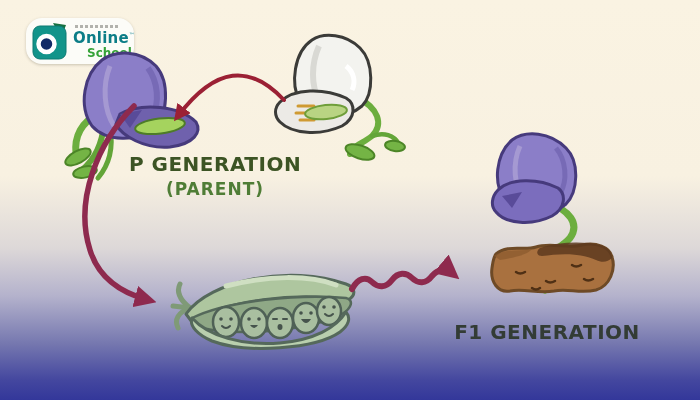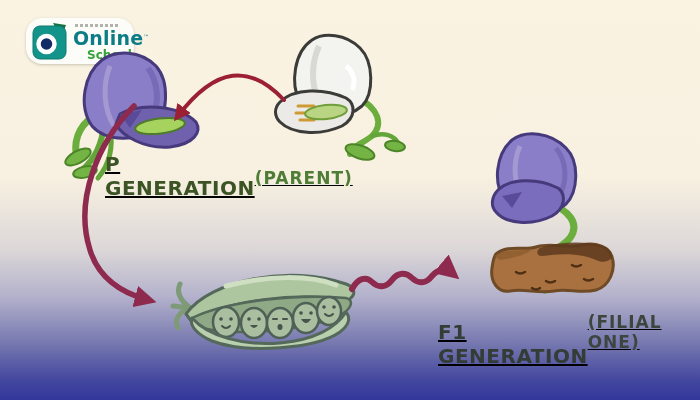--- a/index.html
+++ b/index.html
@@ -18,25 +18,25 @@
   .abs{position:absolute;}
   
   .logo-badge{
     left:26px;top:18px;width:108px;height:46px;border-radius:16px;
     background:#fcfcf8;box-shadow:0 1px 3px rgba(60,50,30,.25);
     display:flex;align-items:center;padding:0 6px;box-sizing:border-box;gap:5px;
   }
   .logo-text{display:flex;flex-direction:column;line-height:1;margin-top:2px;}
   .logo-tagline{height:3px;width:44px;margin:0 0 2px 2px;opacity:.55;
     background:repeating-linear-gradient(90deg,#76766f 0 3px,transparent 3px 5px);}
-  .logo-line1{font-size:19px;font-weight:bold;color:var(--logo-text-teal,#0c7d87);letter-spacing:.2px;}
+  .logo-line1{font-size:15px;font-weight:bold;color:var(--logo-text-teal,#0c7d87);letter-spacing:.2px;}
   .logo-tm{font-size:6px;vertical-align:super;color:var(--logo-text-teal,#0c7d87);}
   .logo-line2{font-size:12px;font-weight:bold;color:var(--logo-text-green,#36a339);margin-left:14px;margin-top:1px;}
   
-  .gen-label{display:flex;align-items:center;text-align:left;text-decoration:underline;}
+  .gen-label{display:flex;flex-direction:column;align-items:center;text-align:right;}
   .p-label{left:105px;top:152px;width:220px;}
   .f1-label{left:438px;top:293px;width:218px;}
   .gen-title{font-size:20px;font-weight:800;letter-spacing:.5px;}
   .gen-sub{font-size:17px;font-weight:700;letter-spacing:1px;margin-top:3px;}
   .p-label .gen-title{color:var(--p-title,#3c5424);}
   .p-label .gen-sub{color:var(--p-subtitle,#4f7d36);}
   .f1-label .gen-title{color:var(--f1-title,#333c35);margin-top:27px;}
   .f1-label .gen-sub{color:var(--f1-subtitle,#3c453e);}
   svg{display:block;overflow:visible;}
   .arrows{left:0;top:0;pointer-events:none;}
@@ -162,21 +162,20 @@
       <path d="M28,36 q4,3 9,0"></path>
       <path d="M58,45 q4,3 9,0"></path>
       <path d="M84,29 q4,3 9,0"></path>
       <path d="M96,43 q4,3 9,0"></path>
       <path d="M44,52 q4,3 8,0"></path>
     </g>
   </svg>
 
   <div class="abs gen-label f1-label">
     <div class="gen-title">F1 GENERATION</div>
-    <div class="gen-sub">(FILIAL ONE)</div>
   </div>
 
   <svg class="abs arrows" width="700" height="400" viewBox="0 0 700 400">
     <defs>
       <marker id="ah1" viewBox="0 0 10 10" refX="6" refY="5" markerWidth="4.2" markerHeight="4.2" orient="auto">
         <path d="M0,0 L10,5 L0,10 Z" fill="#9b2034"></path>
       </marker>
       <marker id="ah2" viewBox="0 0 10 10" refX="6" refY="5" markerWidth="4" markerHeight="4" orient="auto">
         <path d="M0,0 L10,5 L0,10 Z" fill="#8e2a4e"></path>
       </marker>

